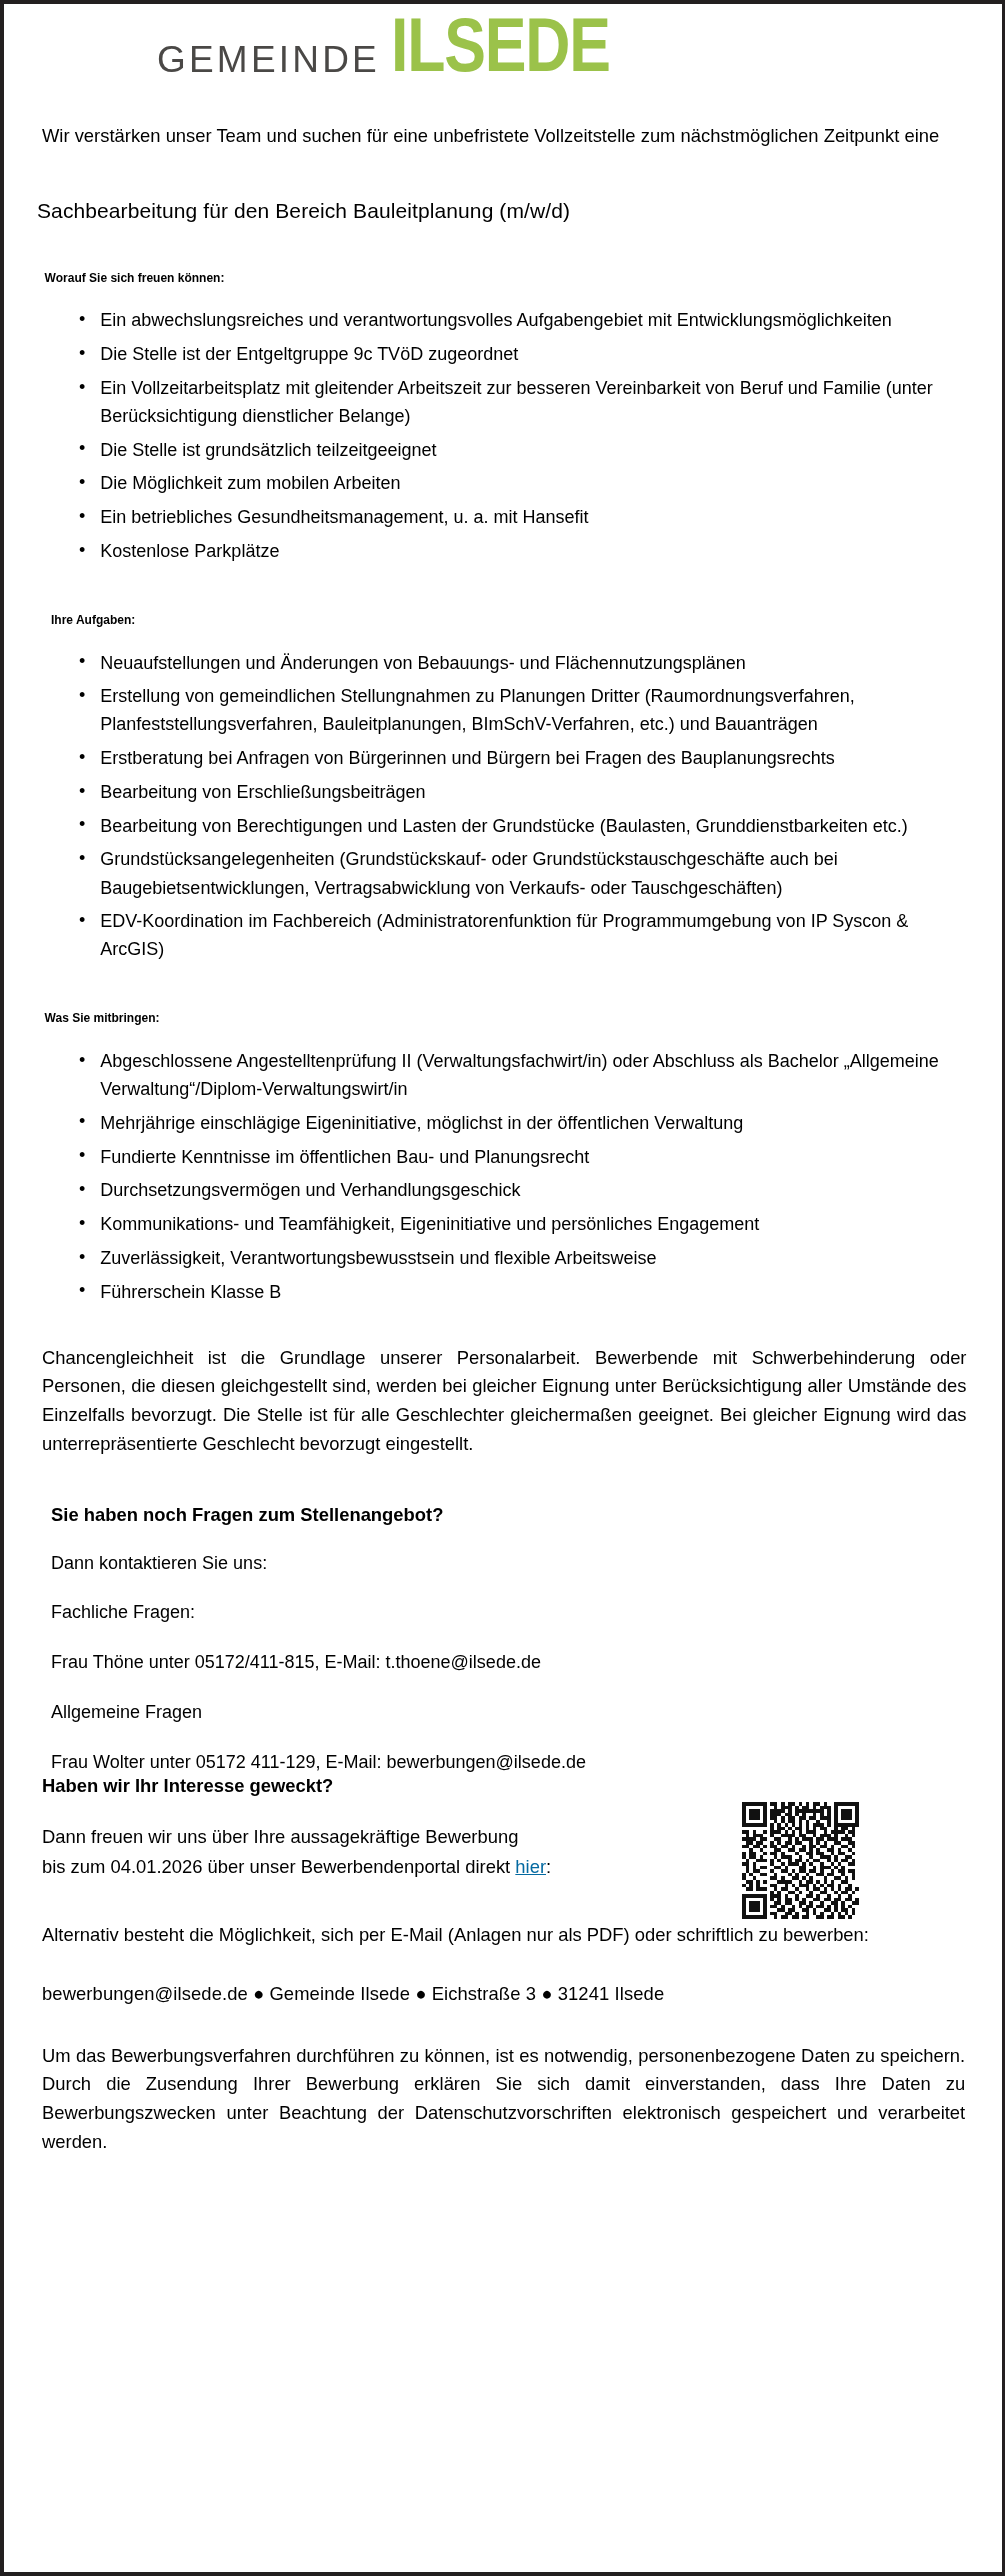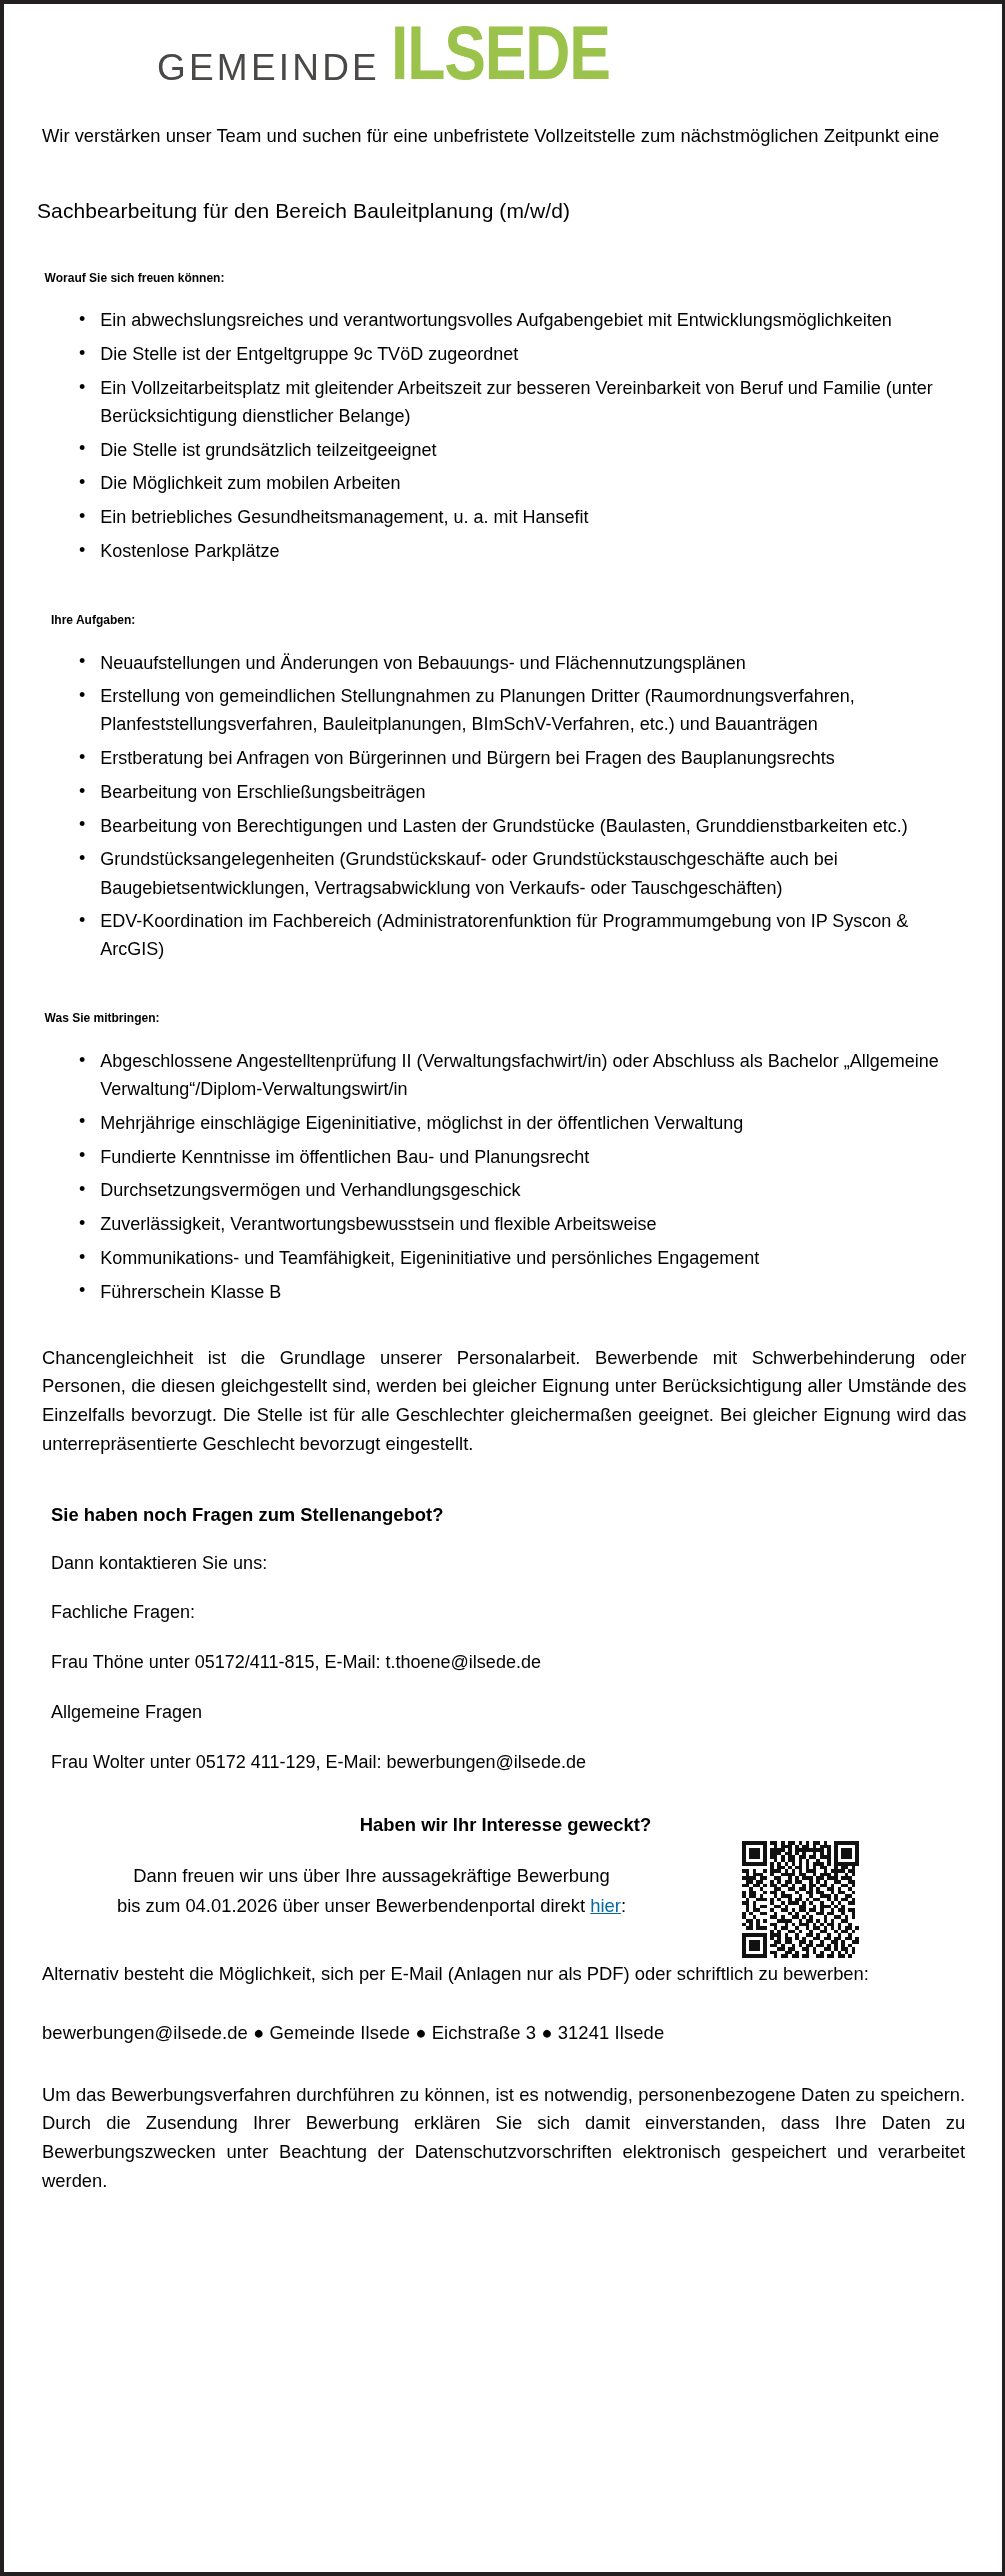--- a/index.html
+++ b/index.html
@@ -27,21 +27,21 @@
 
   
   .logo-band {
     position: relative;
     height: 114px;
     margin: 3.8px 0 0 0;
   }
   .logo-wrap {
     position: absolute;
     left: 120px;
-    top: 14px;
+    top: 6px;
     display: flex;
     align-items: flex-end;
     gap: 11.4px;
   }
   .logo-gemeinde {
     font-family: "Liberation Sans", sans-serif;
     font-size: 37px;
     letter-spacing: 3.2px;
     color: #4a4846;
     font-weight: 400;
@@ -120,22 +120,20 @@
     margin: 25px 0 0 14px;
     line-height: 1.4;
   }
   .contact-line.tight {
     margin-top: 23px;
   }
 
   
   .interest-block {
     position: relative;
-    margin-top: 39px;
-    text-align: center;
   }
   .interest-head {
     font-size: 18.4px;
     font-weight: 700;
     margin: 0 0 0 5px;
   }
   .interest-text {
     font-size: 18.4px;
     line-height: 1.62;
     margin: 25px 0 0 5px;
@@ -211,22 +209,22 @@
       <li>Grundstücksangelegenheiten (Grundstückskauf- oder Grundstückstauschgeschäfte auch bei Baugebietsentwicklungen, Vertragsabwicklung von Verkaufs- oder Tauschgeschäften)</li>
       <li>EDV-Koordination im Fachbereich (Administratorenfunktion für Programmumgebung von IP Syscon &amp; ArcGIS)</li>
     </ul>
 
     <h2 class="section-head">Was Sie mitbringen:</h2>
     <ul class="bullets">
       <li>Abgeschlossene Angestelltenprüfung II (Verwaltungsfachwirt/in) oder Abschluss als Bachelor „Allgemeine Verwaltung“/Diplom-Verwaltungswirt/in</li>
       <li>Mehrjährige einschlägige Eigeninitiative, möglichst in der öffentlichen Verwaltung</li>
       <li>Fundierte Kenntnisse im öffentlichen Bau- und Planungsrecht</li>
       <li>Durchsetzungsvermögen und Verhandlungsgeschick</li>
+      <li>Kommunikations- und Teamfähigkeit, Eigeninitiative und persönliches Engagement</li>
       <li>Zuverlässigkeit, Verantwortungsbewusstsein und flexible Arbeitsweise</li>
-      <li>Kommunikations- und Teamfähigkeit, Eigeninitiative und persönliches Engagement</li>
       <li>Führerschein Klasse B</li>
     </ul>
 
     <p class="para">Chancengleichheit ist die Grundlage unserer Personalarbeit. Bewerbende mit Schwerbehinderung oder Personen, die diesen gleichgestellt sind, werden bei gleicher Eignung unter Berücksichtigung aller Umstände des Einzelfalls bevorzugt. Die Stelle ist für alle Geschlechter gleichermaßen geeignet. Bei gleicher Eignung wird das unterrepräsentierte Geschlecht bevorzugt eingestellt.</p>
 
     <h2 class="contact-head">Sie haben noch Fragen zum Stellenangebot?</h2>
     <p class="contact-line">Dann kontaktieren Sie uns:</p>
     <p class="contact-line tight">Fachliche Fragen:</p>
     <p class="contact-line">Frau Thöne unter 05172/411-815, E-Mail: t.thoene@ilsede.de</p>
     <p class="contact-line">Allgemeine Fragen</p>

